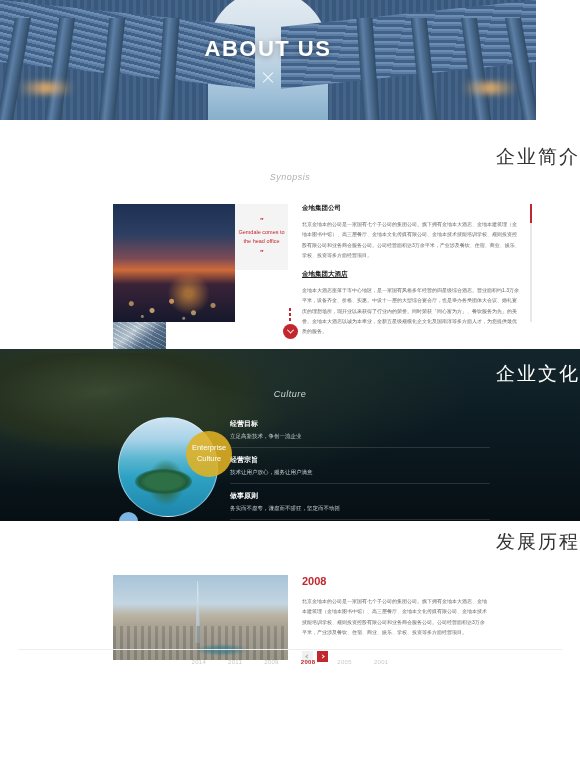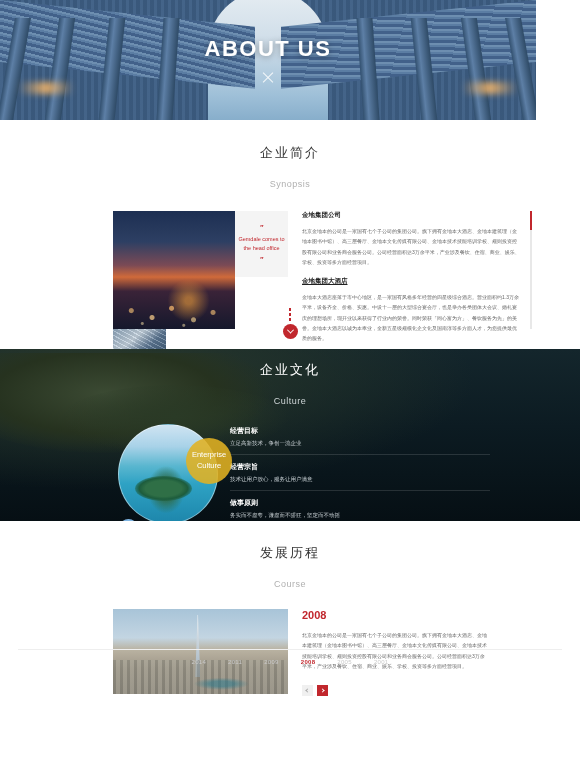--- a/index.html
+++ b/index.html
@@ -67,22 +67,22 @@
     margin-top: 9px; width: 14px; height: 14px; position: relative; opacity: .85;
   }
   .hero-x::before, .hero-x::after {
     content: ""; position: absolute; left: 0; top: 6px; width: 14px; height: 1px; background: #fff;
   }
   .hero-x::before { transform: rotate(45deg); }
   .hero-x::after  { transform: rotate(-45deg); }
 
   
   .sec-head { text-align: center; }
-  .sec-cn { font-size: 13px; color: #333; letter-spacing: 2px; font-weight: normal; }
-  .sec-en { font-size: 9px; color: #b0b0b0; margin-top: 17px; letter-spacing: .5px; }
+  .sec-cn { font-size: 19px; color: #333; letter-spacing: 2px; font-weight: normal; text-align: right; }
+  .sec-en { font-size: 9px; color: #b0b0b0; margin-top: 2px; letter-spacing: .5px; font-style: italic; }
   .sec-head.dark .sec-cn { color: #fff; }
   .sec-head.dark .sec-en { color: #cfd6d8; }
 
   
   .synopsis { background: #fff; padding-top: 24px; height: 229px; position: relative; }
   .syn-body {
     display: flex; margin: 22px 60px 0 113px; gap: 0; height: 118px;
   }
   .syn-left { width: 175px; display: flex; flex-wrap: wrap; }
   .ph-city {
@@ -185,21 +185,21 @@
     position: absolute; left: 1px; bottom: -2px; width: 19px; height: 19px; border-radius: 50%;
     background: #7fb5e3;
   }
   .cul-list { flex: 1; padding-top: 2px; }
   .cul-item { padding-bottom: 7px; margin-bottom: 7px; border-bottom: 1px solid rgba(255,255,255,.13); }
   .cul-item:last-child { border-bottom: none; }
   .cul-t { font-size: 7px; font-weight: bold; color: #fff; margin-bottom: 4px; }
   .cul-d { font-size: 5.5px; color: #c7cfd3; }
 
   
-  .course { background: #fff; height: 158px; padding-top: 23px; position: relative; }
+  .course { background: #fff; height: 158px; padding-top: 8px; position: relative; }
   .crs-body { display: flex; margin: 20px 92px 0 113px; gap: 14px; }
   .ph-burj {
     width: 175px; height: 85px; flex: none; position: relative; overflow: hidden;
     background: linear-gradient(180deg,#a8c4d8 0%,#c3d5e2 34%,#b9b2a1 48%,#9e9688 70%,#8c857a 100%);
   }
   .ph-burj::before {
     content: ""; position: absolute; left: 47%; top: 6px; width: 5px; height: 62px;
     background: linear-gradient(180deg,#e8eef2,#9fb0bd);
     clip-path: polygon(45% 0, 55% 0, 100% 100%, 0 100%);
   }
@@ -336,21 +336,20 @@
             <div class="cul-d">合作中求发展，互利中求生存</div>
           </div>
         </div>
       </div>
     </div>
   </div>
 
   <div class="course">
     <div class="sec-head">
       <div class="sec-cn">发展历程</div>
-      <div class="sec-en">Course</div>
     </div>
 
     <div class="crs-body">
       <div class="ph-burj"></div>
       <div class="crs-right">
         <div class="crs-year">2008</div>
         <div class="crs-p">北京金地本的公司是一家国有七个子公司的集团公司。旗下拥有金地本大酒店、金地本建筑理（金地本图书中馆）、高三层餐厅、金地本文化传媒有限公司、金地本技术技能培训学校、规则投资控股有限公司和业务商会服务公司。公司经营面积达3万余平米，产业涉及餐饮、住宿、商业、娱乐、学校、投资等多方面经营项目。</div>
         <div class="crs-nav">
           <div class="nav-btn">
             <span class="chev-l"></span>

